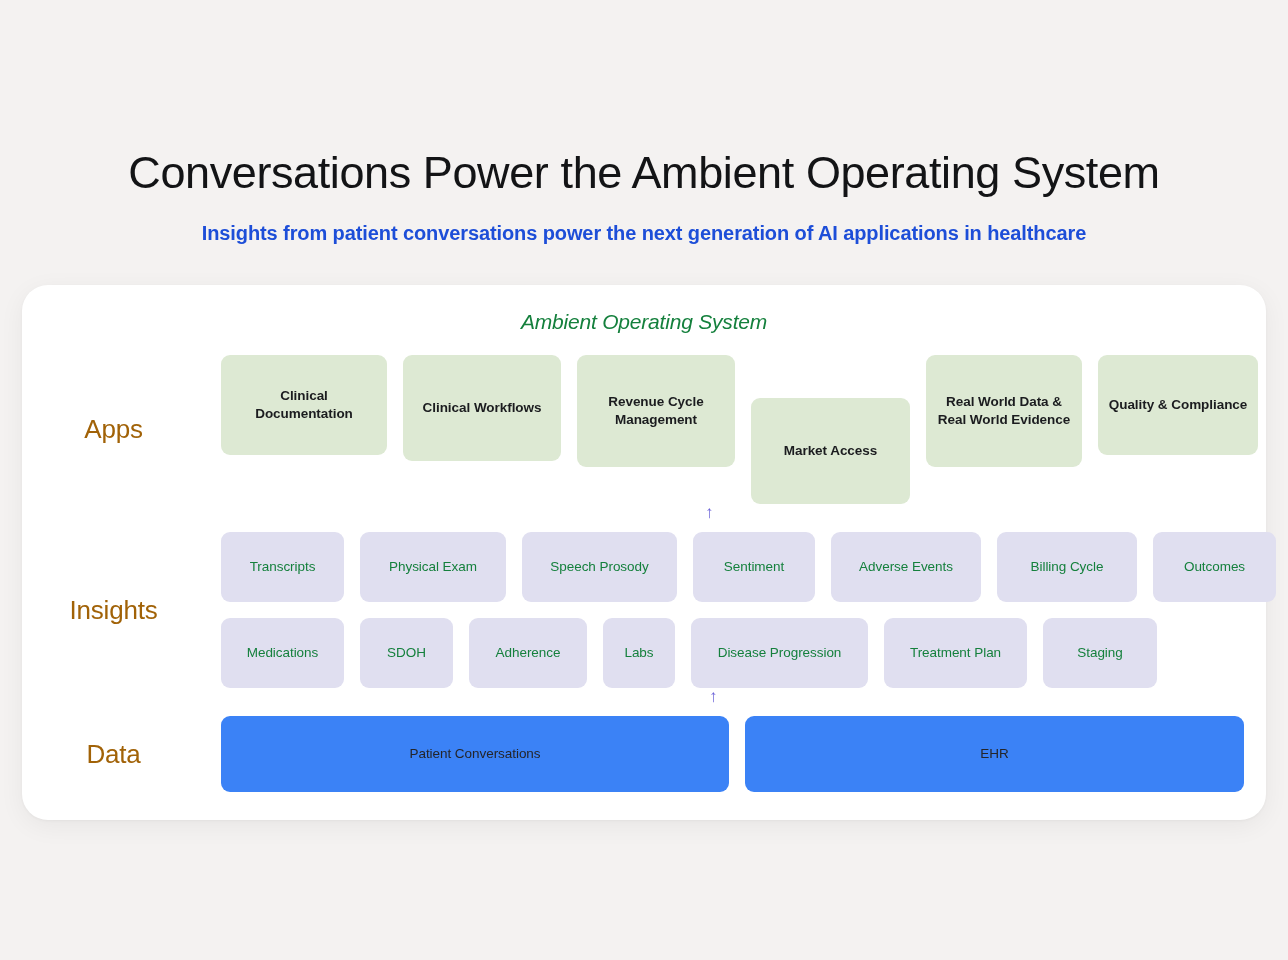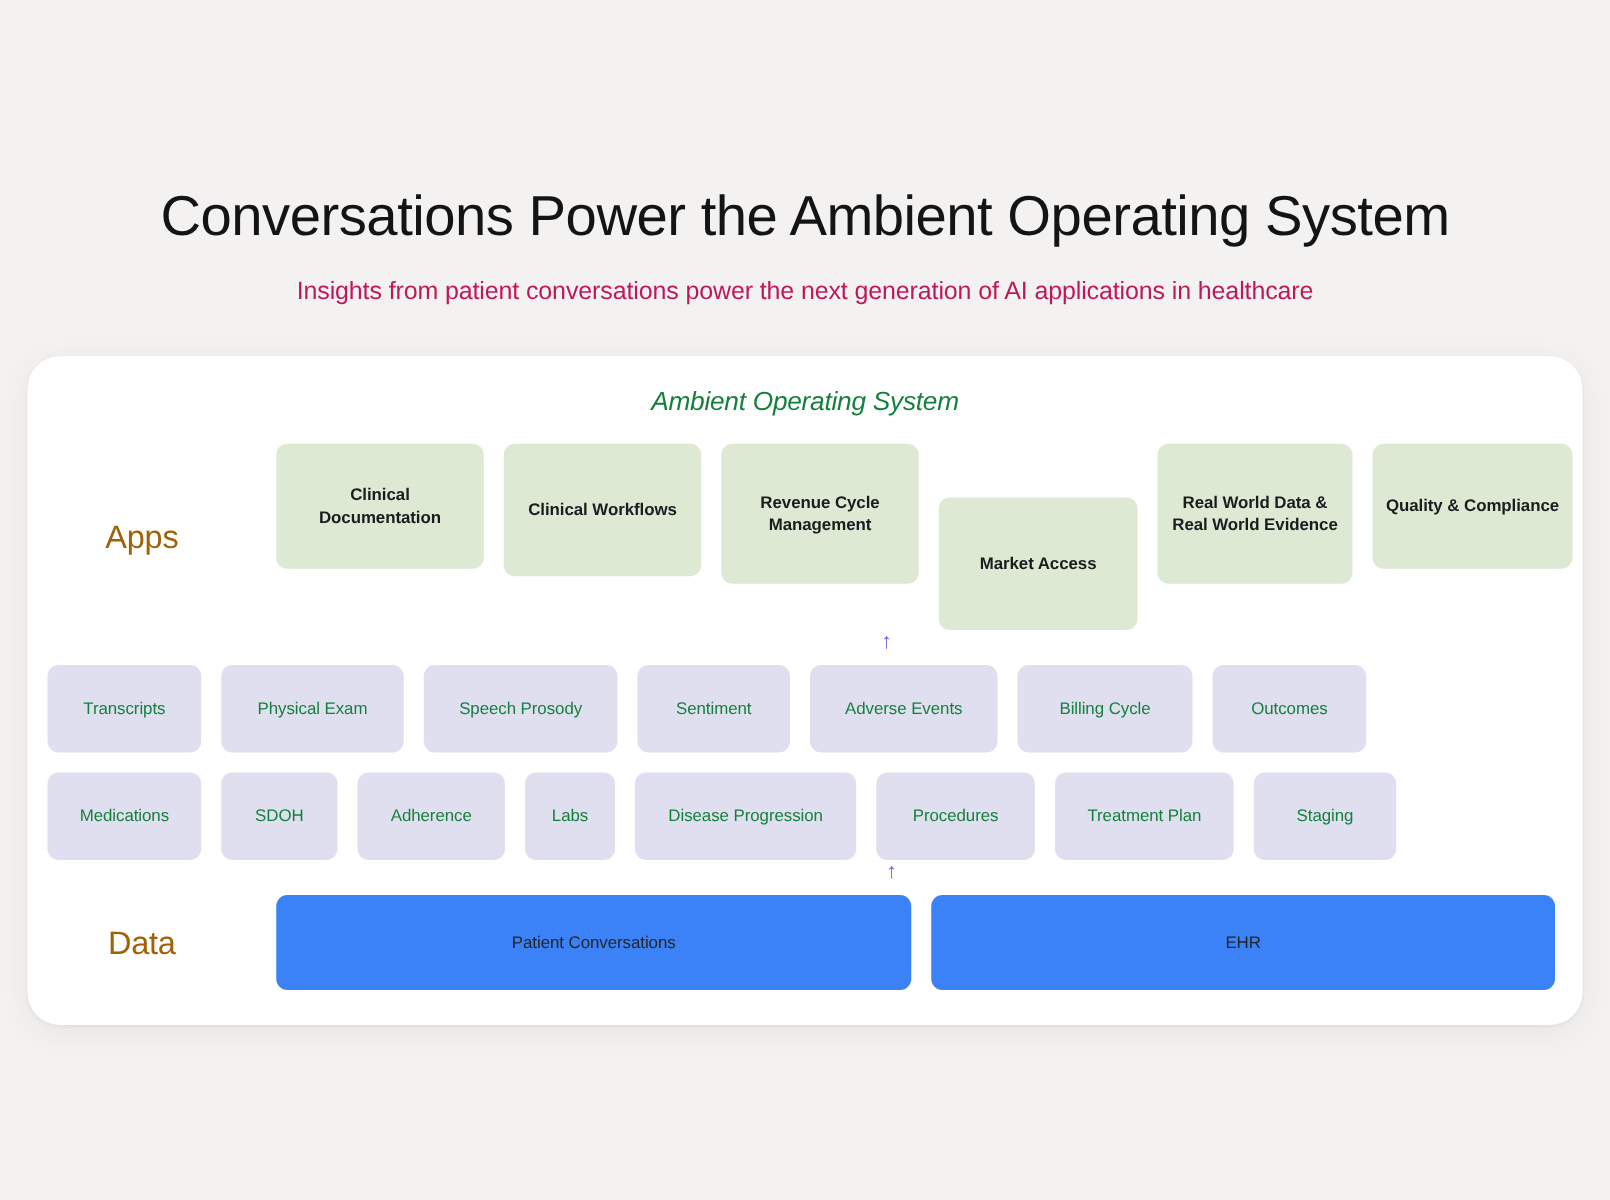--- a/index.html
+++ b/index.html
@@ -36,22 +36,22 @@
     font-size: 45px;
     font-weight: 400;
     letter-spacing: -0.4px;
     color: #131416;
     line-height: 1.12;
   }
 
   .page-subtitle {
     margin-top: 24px;
     font-size: 20px;
-    font-weight: 400;
-    color: #be185d;
+    font-weight: 700;
+    color: #1d4ed8;
     letter-spacing: -0.1px;
   }
 
   
   .card {
     position: absolute;
     left: 22px;
     top: 285px;
     width: 1244px;
     height: 535px;
@@ -210,39 +210,39 @@
       </div>
 
       <div class="arrow-band">
         <div class="arrow-spacer"></div>
         <div class="arrow-wrap">
           <span class="arrow-up arrow-a">↑</span>
         </div>
       </div>
 
       <div class="layer-row insights">
+        <div class="layer-label">Insights</div>
         <div class="layer-content">
 
           <div class="box-row">
             <div class="node" style="flex:0 0 123px;">Transcripts</div>
             <div class="node" style="flex:0 0 146px;">Physical Exam</div>
             <div class="node" style="flex:0 0 155px;">Speech Prosody</div>
             <div class="node" style="flex:0 0 122px;">Sentiment</div>
             <div class="node" style="flex:0 0 150px;">Adverse Events</div>
             <div class="node" style="flex:0 0 140px;">Billing Cycle</div>
             <div class="node" style="flex:0 0 123px;">Outcomes</div>
           </div>
 
           <div class="box-row">
             <div class="node" style="flex:0 0 123px;">Medications</div>
             <div class="node" style="flex:0 0 93px;">SDOH</div>
             <div class="node" style="flex:0 0 118px;">Adherence</div>
             <div class="node" style="flex:0 0 72px;">Labs</div>
             <div class="node" style="flex:0 0 177px;">Disease Progression</div>
-            <div class="node" style="flex:0 0 127px;">Procedures</div>
             <div class="node" style="flex:0 0 143px;">Treatment Plan</div>
             <div class="node" style="flex:0 0 114px;">Staging</div>
           </div>
 
         </div>
       </div>
 
       <div class="arrow-band">
         <div class="arrow-spacer"></div>
         <div class="arrow-wrap">

